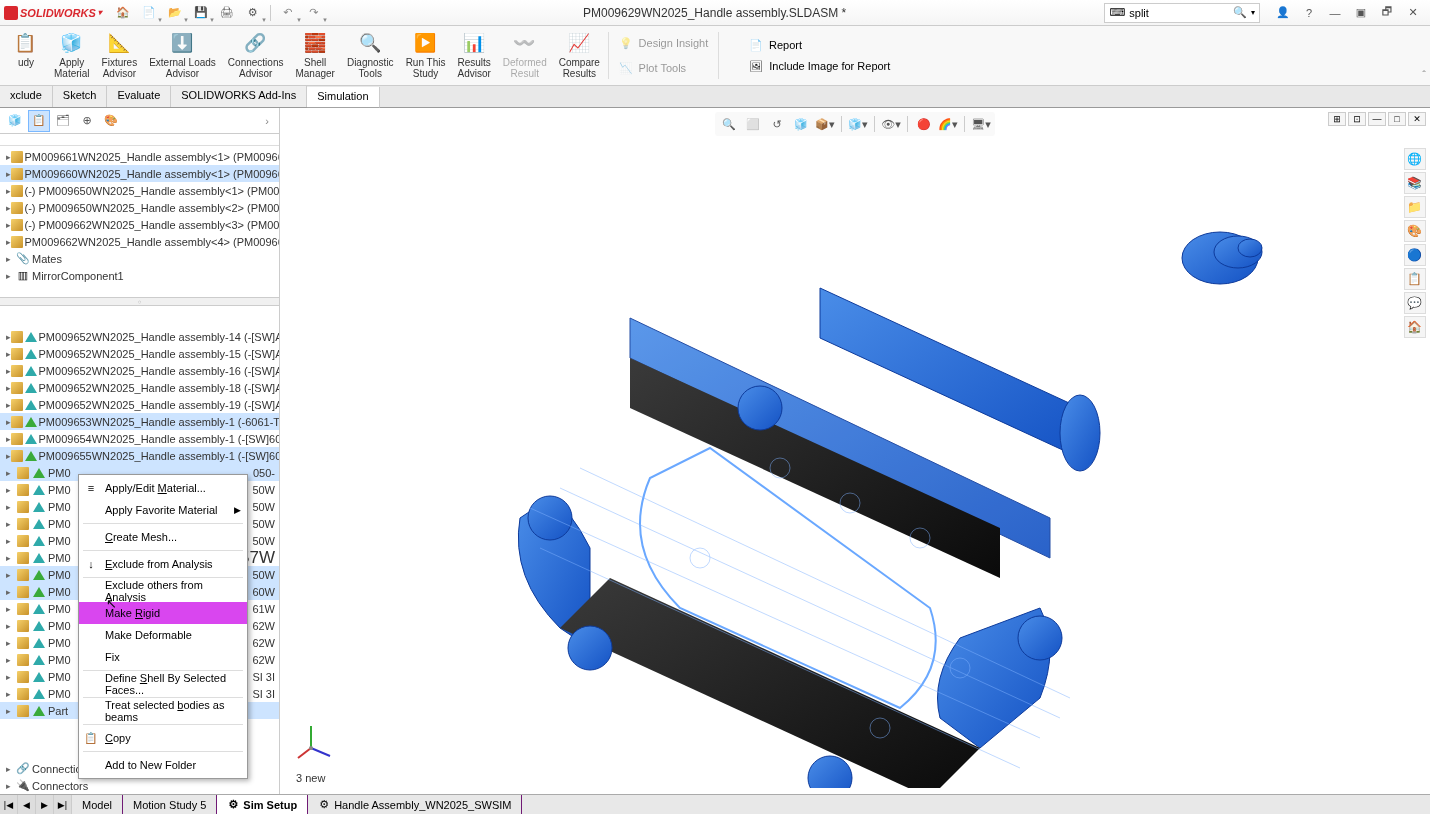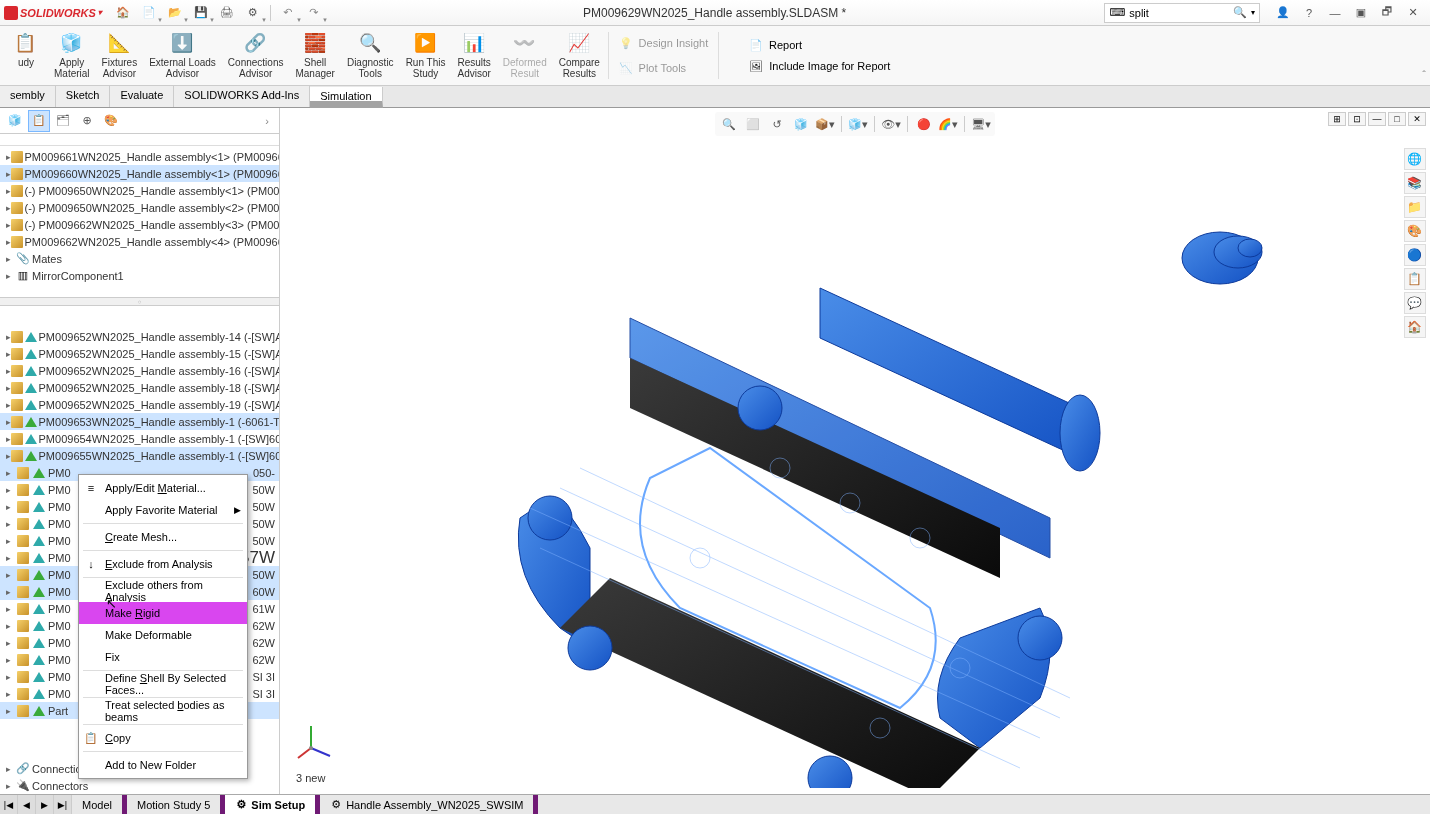--- a/index.html
+++ b/index.html
@@ -25,21 +25,21 @@
 .ribbon-btn.disabled { opacity:0.4; }
 .ribbon-icon { width: 26px; height: 26px; display:flex; align-items:center; justify-content:center; font-size:18px; margin-bottom:1px;}
 .ribbon-label { font-size: 10px; color: #333; text-align:center; line-height:11px; white-space:pre-line;}
 .ribbon-sep { width:1px; background:#ddd; margin:4px 2px;}
 .ribbon-right-item { display:flex; align-items:center; gap:6px; padding:4px 8px; cursor:pointer;}
 .ribbon-collapse { position:absolute; right:4px; bottom:4px; color:#888; cursor:pointer;}
 
 
 .tabs { height: 22px; background: #e8e8e8; border-bottom: 1px solid #999; display:flex;}
 .tab { padding: 3px 10px; border-right: 1px solid #ccc; cursor:pointer; font-size:11px; background:#eee;}
-.tab.active { background: #fff; border-bottom: 7px solid #a3a3a3; position:relative; top:1px; font-weight:500;}
+.tab.active { background: #fff; border-bottom: 1px solid #a3a3a3; position:relative; top:1px; font-weight:500;}
 
 
 .workspace { display: flex; height: calc(100% - 128px); }
 .left-panel { width: 280px; background: #fff; border-right: 1px solid #ccc; display:flex; flex-direction:column;}
 .panel-toolbar { height: 26px; border-bottom: 1px solid #ccc; display:flex; align-items:center; padding:0 4px; gap:2px;}
 .panel-tool { width:22px; height:22px; display:flex; align-items:center; justify-content:center; cursor:pointer; color:#555; border:1px solid transparent;}
 .panel-tool.active { background:#cce4ff; border-color:#7ab8ff;}
 .panel-expand { margin-left:auto; cursor:pointer; padding:0 6px; color:#888;}
 .tree-top { height: 152px; border-bottom:1px solid #ccc; overflow:hidden; padding-top:2px;}
 .tree-splitter { height: 8px; background:#f0f0f0; border-bottom:1px solid #ccc; cursor:ns-resize; display:flex; align-items:center; justify-content:center;}
@@ -75,21 +75,21 @@
 
 .triad { position:absolute; left:16px; bottom:34px; width:40px; height:40px;}
 .viewport-status { position:absolute; left:16px; bottom:10px; font-size:11px; color:#333; font-weight:500;}
 
 .model-render { position:absolute; left:120px; top:60px; width:920px; height:620px;}
 
 
 .bottom-tabs { height:20px; background:#e8e8e8; border-top:1px solid #aaa; display:flex; align-items:stretch;}
 .bottom-nav { display:flex;}
 .bottom-nav-btn { width:18px; border-right:1px solid #ccc; display:flex; align-items:center; justify-content:center; cursor:pointer; background:#ddd; font-size:9px;}
-.btab { padding:2px 10px; border-right:5px solid #701a75; cursor:pointer; display:flex; align-items:center; gap:4px;}
+.btab { padding:2px 10px; border-right:1px solid #701a75; cursor:pointer; display:flex; align-items:center; gap:4px;}
 .btab.active { background:#fff; font-weight:bold;}
 .btab-icon { width:12px; height:12px; display:inline-flex; align-items:center; justify-content:center;}
 .ico-gray { color:#888;}
 .ico-cube-gold { width:12px;height:12px;background:linear-gradient(135deg,#f5d06a,#c8922a);border-radius:1px;}
 .ico-mesh-teal { width:0;height:0;border-left:6px solid transparent;border-right:6px solid transparent;border-bottom:10px solid #2faaaa;}
 .ico-mesh-green { width:0;height:0;border-left:6px solid transparent;border-right:6px solid transparent;border-bottom:10px solid #3aaa3a;}
 </style>
 </head>
 <body>
 
@@ -205,21 +205,21 @@
     </div>
     <div class="ribbon-right-item">
       <span>🖼</span>
       <span>Include Image for Report</span>
     </div>
   </div>
   <div class="ribbon-collapse">ˆ</div>
 </div>
 
 <div class="tabs" id="cmd-tabs">
-    <div class="tab">sembly</div>
+    <div class="tab">xclude</div>
     <div class="tab">Sketch</div>
     <div class="tab">Evaluate</div>
     <div class="tab">SOLIDWORKS Add-Ins</div>
     <div class="tab active">Simulation</div>
   </div>
 
 <div class="workspace">
 
   <div class="left-panel">
     <div class="panel-toolbar">

